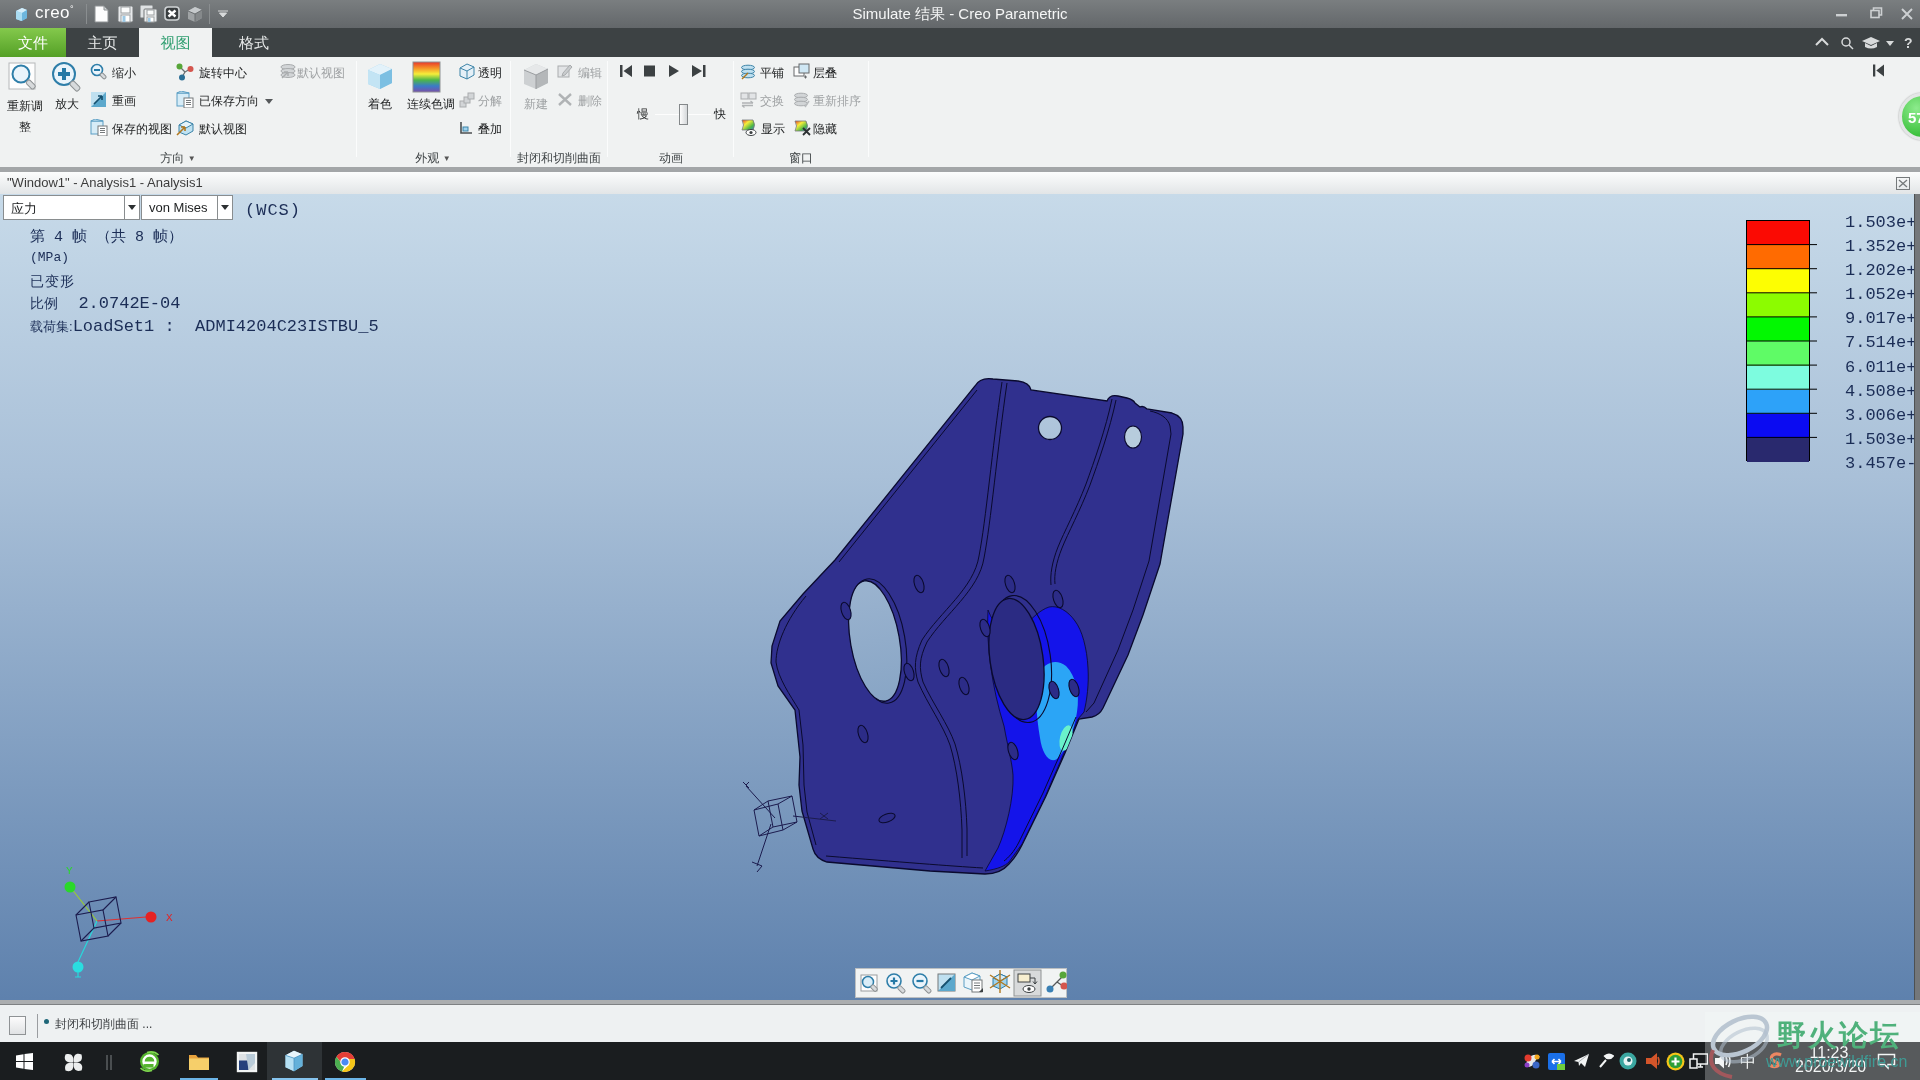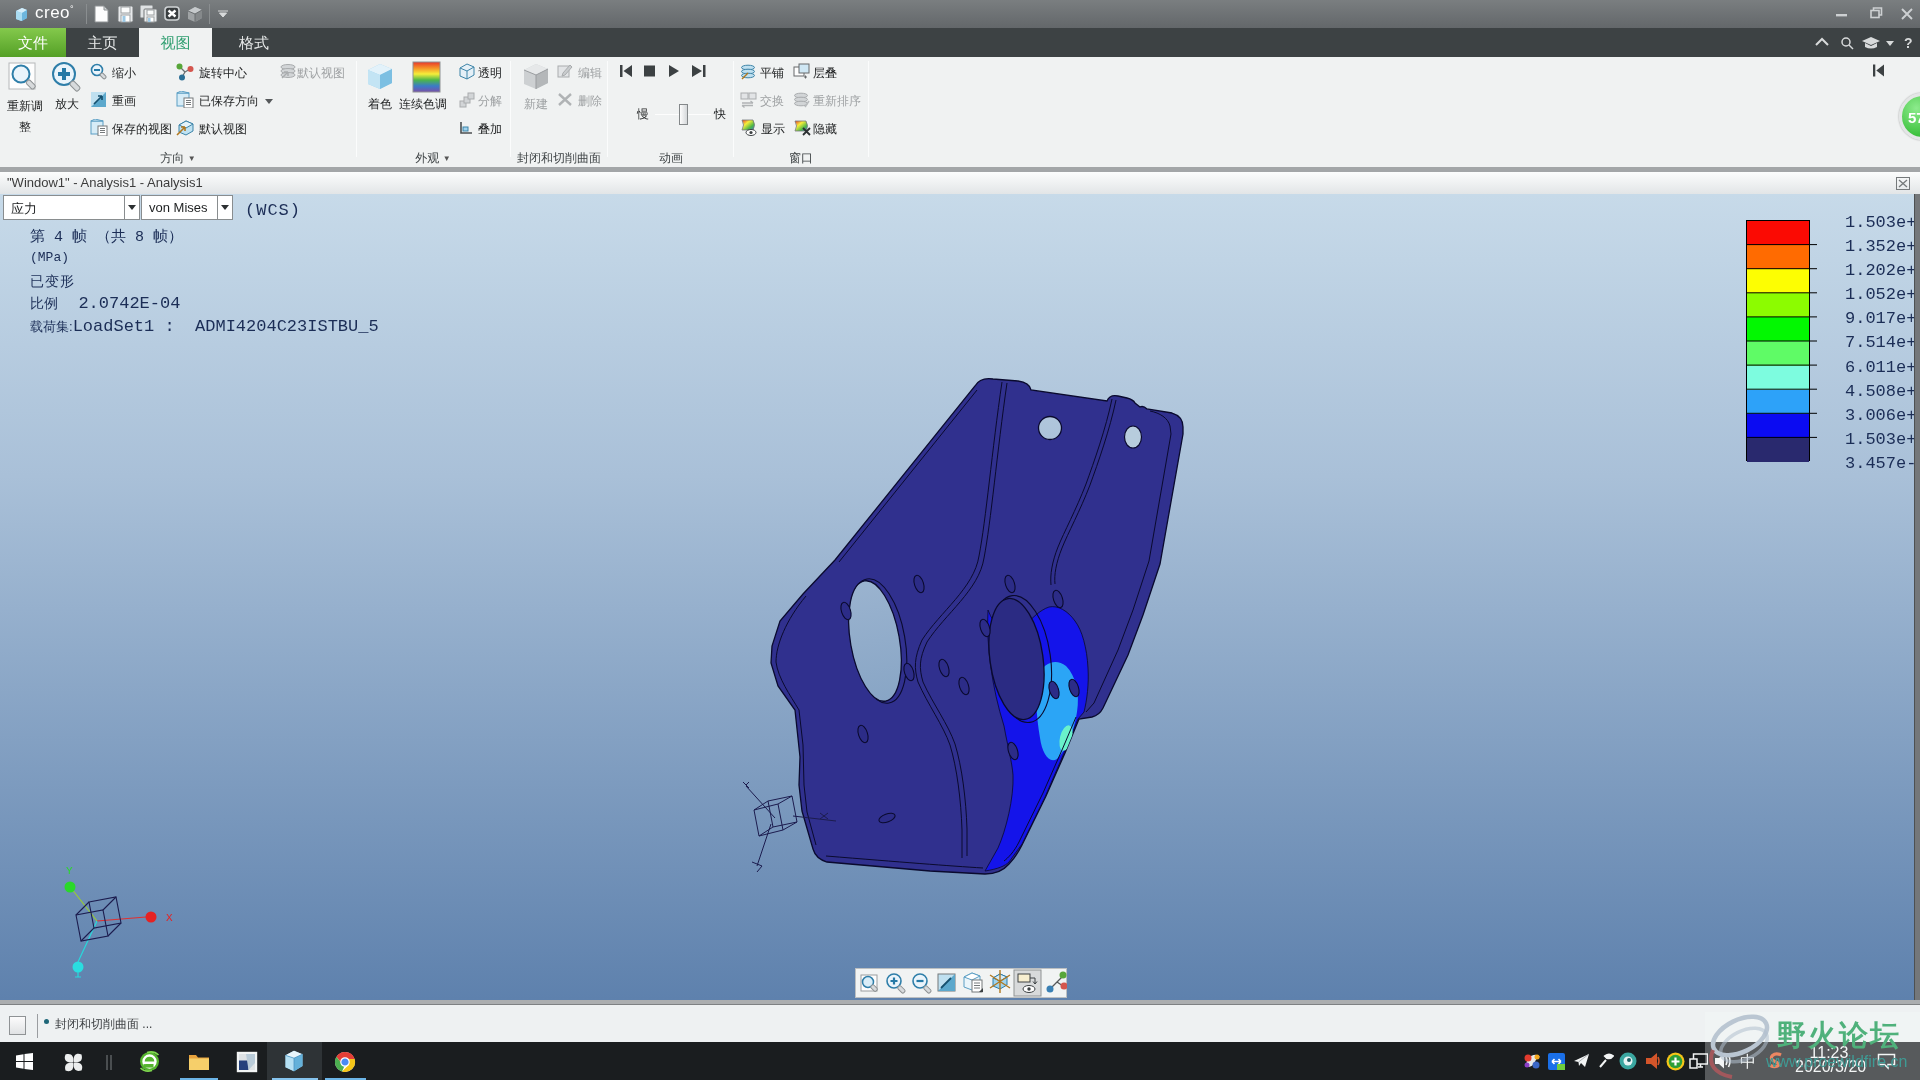--- a/index.html
+++ b/index.html
@@ -70,20 +70,21 @@
         <polygon points="2,5 9,1 16,4 16,12 9,16 2,13" fill="#9fa3a5"></polygon>
         <polygon points="2,5 9,1 16,4 9,8" fill="#c6cacc"></polygon>
         <polygon points="9,8 16,4 16,12 9,16" fill="#85898b"></polygon>
         <path d="M2,5 L9,8 L9,16 M9,8 L16,4" stroke="#6b6f71" fill="none"></path>
       </g>
   </svg>
   <div class="abs" style="left:209px;top:4px;width:1px;height:20px;background:#55595b;border-right:1px solid #8a8e90"></div>
   <svg class="abs" style="left:216px;top:10px" width="14" height="8">
       <path d="M2,1 L12,1 M3.5,3 L7,7 L10.5,3 Z" stroke="#d8dadb" fill="#d8dadb"></path>
     </svg>
+  <div class="ttl">Simulate 结果 - Creo Parametric</div>
   <svg class="abs" style="left:1835px;top:6px" width="82" height="16" viewBox="0 0 82 16">
     <rect x="1" y="8" width="11" height="2.4" fill="#cdd0d2"></rect>
     <g stroke="#cdd0d2" stroke-width="1.6" fill="none">
         <rect x="36" y="4.5" width="8" height="7"></rect>
         <path d="M38.5,4.5 L38.5,2 L46.5,2 L46.5,9 L44,9"></path>
       </g>
     <path d="M67,3 L77,13 M77,3 L67,13" stroke="#cdd0d2" stroke-width="1.9"></path>
   </svg>
 </div>
 <div id="tabs">
@@ -186,21 +187,21 @@
       <stop offset="0" stop-color="#e8372c"></stop>
           <stop offset="0.2" stop-color="#f59127"></stop>
           <stop offset="0.4" stop-color="#f5ee3a"></stop>
           <stop offset="0.6" stop-color="#4db748"></stop>
           <stop offset="0.8" stop-color="#3a7bc8"></stop>
           <stop offset="1" stop-color="#7a4fa8"></stop>
     </linearGradient>
       </defs>
     <rect x="1" y="1" width="27" height="30" fill="url(#rnb)" stroke="#8e9294"></rect>
   </svg>
-  <div class="abs btxt" style="left:399px;top:39px;width:56px;text-align:left">连续色调</div>
+  <div class="abs btxt" style="left:399px;top:39px;width:56px;text-align:right">连续色调</div>
   <svg class="abs" style="left:458px;top:6px" width="18" height="17" viewBox="0 0 18 17">
     <polygon points="2,5 9,1 16,4 16,12 9,16 2,13" fill="#ddeffa" fill-opacity="0.6" stroke="#3d84a8"></polygon>
     <path d="M2,5 L9,8 L16,4 M9,8 L9,16" stroke="#3d84a8" fill="none"></path>
   </svg>
   <div class="abs btxt" style="left:478px;top:8px">透明</div>
   <svg class="abs" style="left:458px;top:34px" width="18" height="17" viewBox="0 0 18 17">
     <g fill="#d2d5d7" stroke="#a9acae">
         <rect x="2" y="10" width="6" height="6"></rect>
         <rect x="6" y="6" width="6" height="6"></rect>
         <rect x="10" y="2" width="6" height="6"></rect>

